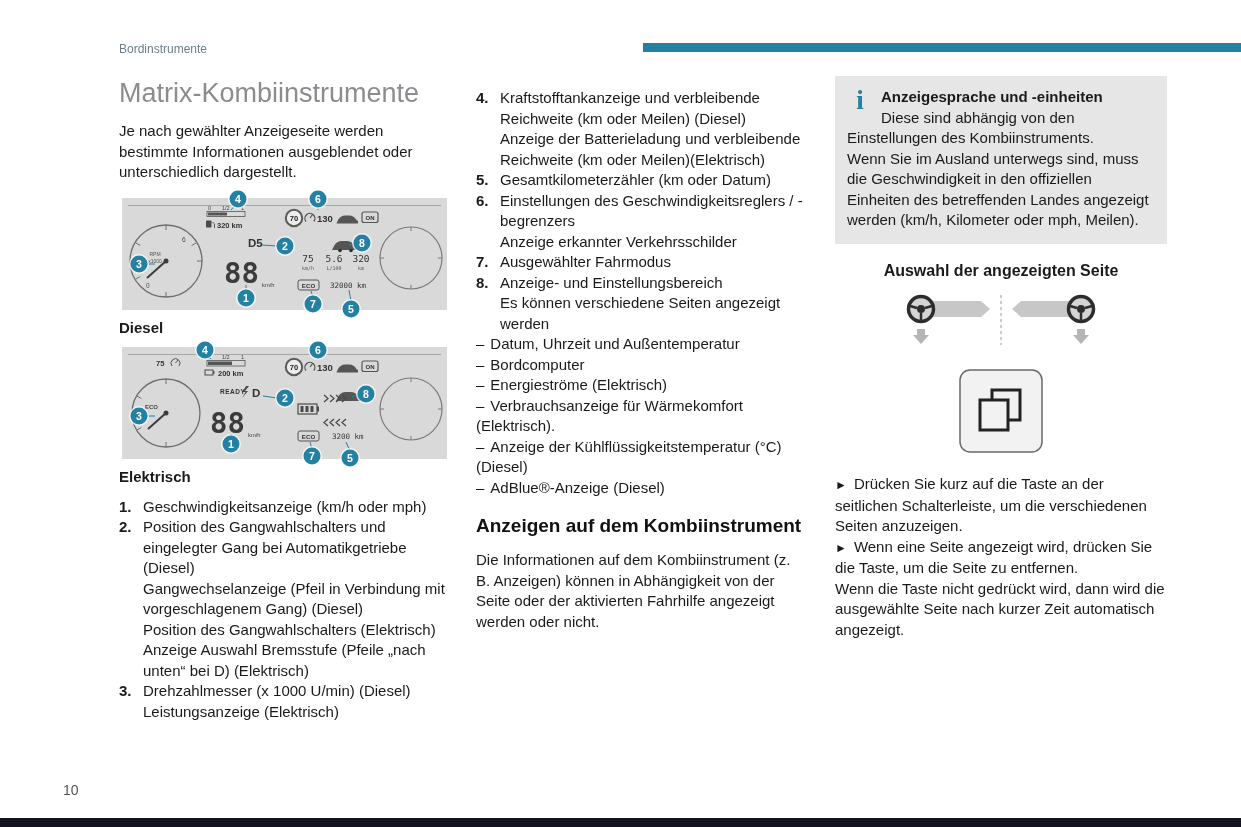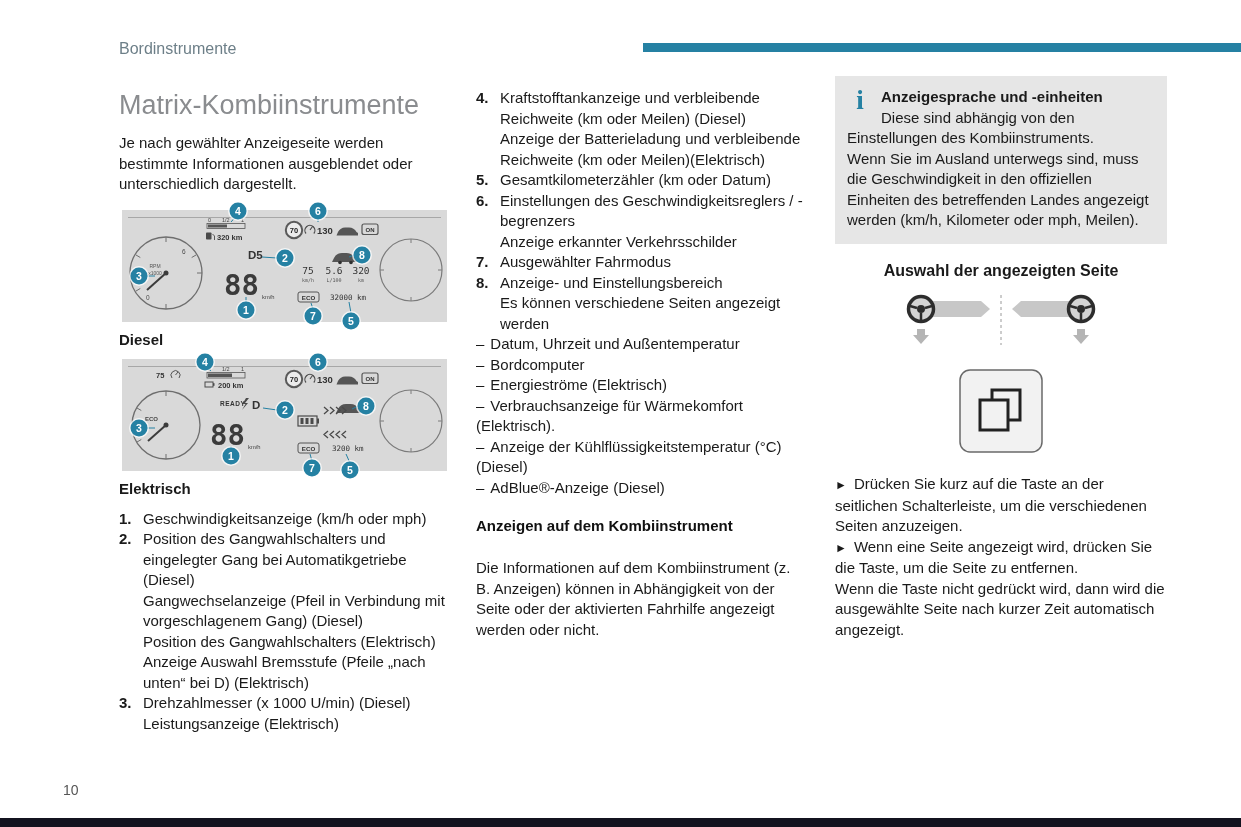--- a/index.html
+++ b/index.html
@@ -2,42 +2,42 @@
 <html><head>
 <meta charset="utf-8">
 <style>
   html,body{margin:0;padding:0;}
   body{
     width:1241px;height:827px;position:relative;background:#ffffff;
     font-family:"Liberation Sans",sans-serif;color:#1a1a1a;
     font-size:15px;line-height:20.5px;overflow:hidden;
   }
   .abs{position:absolute;}
-  .header-label{left:119px;top:39px;font-size:16px;color:#6d7f88;}
+  .header-label{left:119px;top:39px;font-size:12px;color:#6d7f88;}
   .topbar{left:643px;top:43px;width:598px;height:9px;background:#2581a3;}
-  .col-left{left:119px;top:90px;width:331px;}
+  .col-left{left:119px;top:78px;width:331px;}
   .col-mid{left:476px;top:88px;width:332px;}
   .col-right{left:835px;top:76px;width:332px;}
   h1.title{font-size:27px;line-height:30px;color:#8a8c8f;font-weight:400;margin:0 0 13px 0;}
   p.intro{margin:0 0 15px 0;}
   .figure{position:relative;width:325px;height:112px;margin:2px 0 6px 3px;}
   .fig-label{font-weight:bold;margin:8px 0 9px 0;}
   .callout{
     position:absolute;width:17px;height:17px;border-radius:50%;
     background:#2581a3;color:#fff;font-size:10.5px;font-weight:bold;
     display:flex;align-items:center;justify-content:center;
     transform:translate(-50%,-50%);box-shadow:0 0 0 1.5px rgba(255,255,255,0.75);
   }
   .num-item{display:flex;}
   .num-item .num{width:24px;flex:none;font-weight:bold;}
   .num-item .num-text{flex:1;}
   .lead{margin:9px 0 0 0;}
   .dash-item .marker{margin-right:6px;}
   .bullet-item .marker{margin-right:7px;font-size:12px;}
-  h2.section{font-size:15px;line-height:25px;font-weight:bold;color:#111;margin:15px 0 20px 0;}
+  h2.section{font-size:19px;line-height:25px;font-weight:bold;color:#111;margin:15px 0 12px 0;}
   .section-text{margin:0;}
   .infobox{background:#e6e6e6;padding:11px 12px 13px 12px;}
   .info-icon{
     float:left;width:22px;text-align:center;color:#2581a3;
     font-family:"Liberation Serif",serif;font-weight:bold;font-size:27px;line-height:24px;
     margin:1px 10px 6px 2px;
   }
   .infobox-title{font-weight:bold;}
   .right-h{font-weight:bold;font-size:16px;margin:17px 0 10px 0;text-align:center;}
   .graphic-center{text-align:center;}

